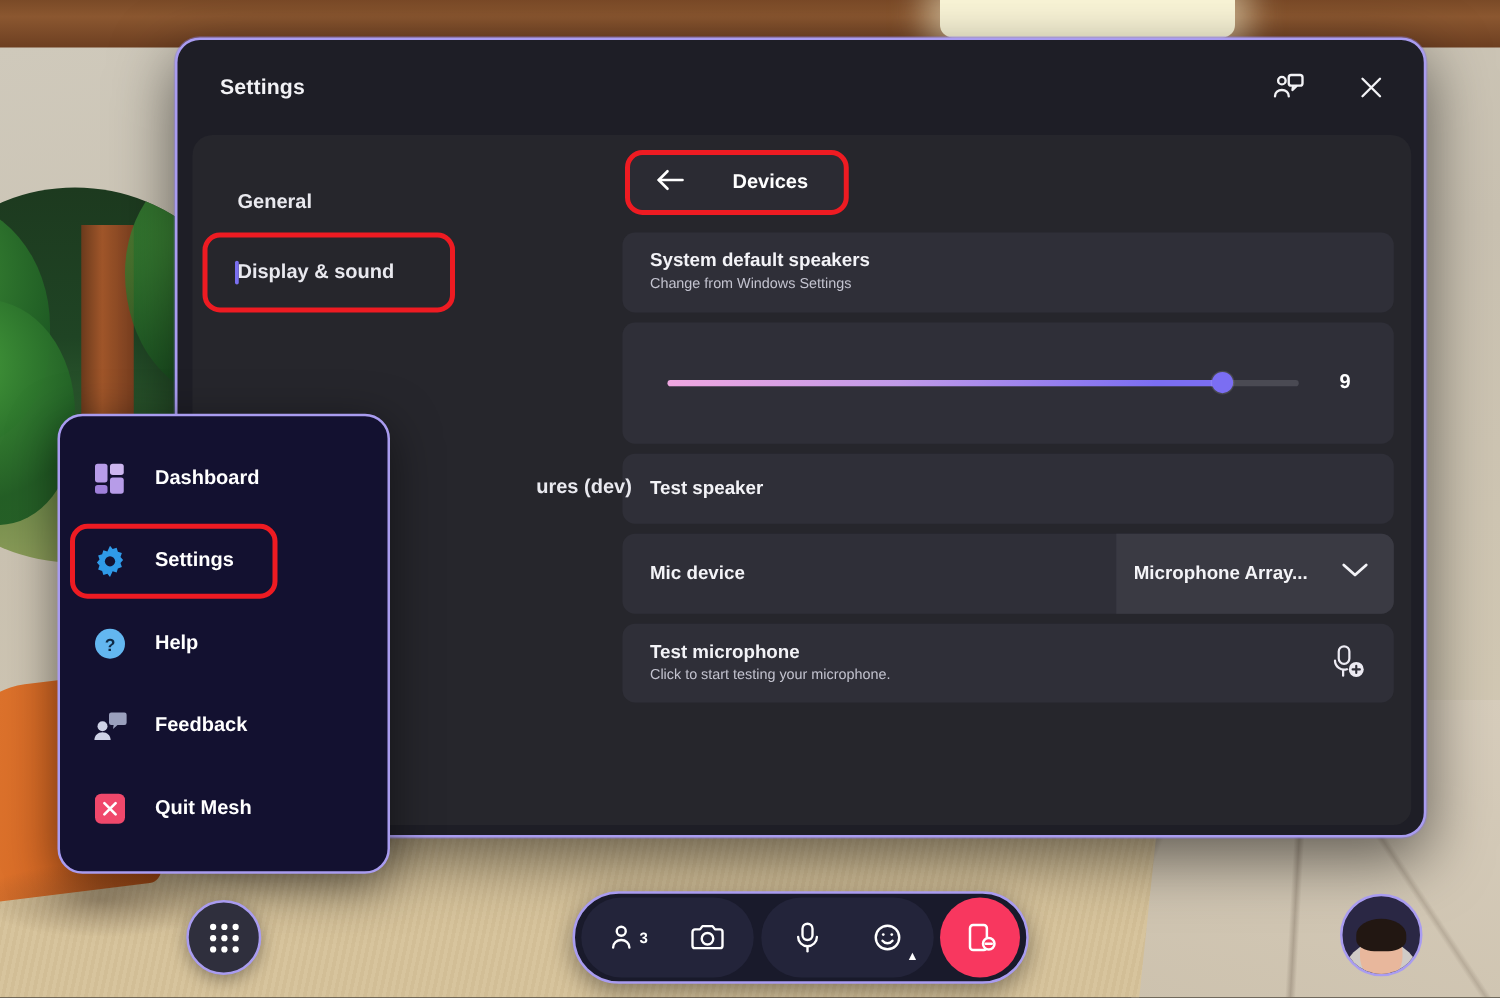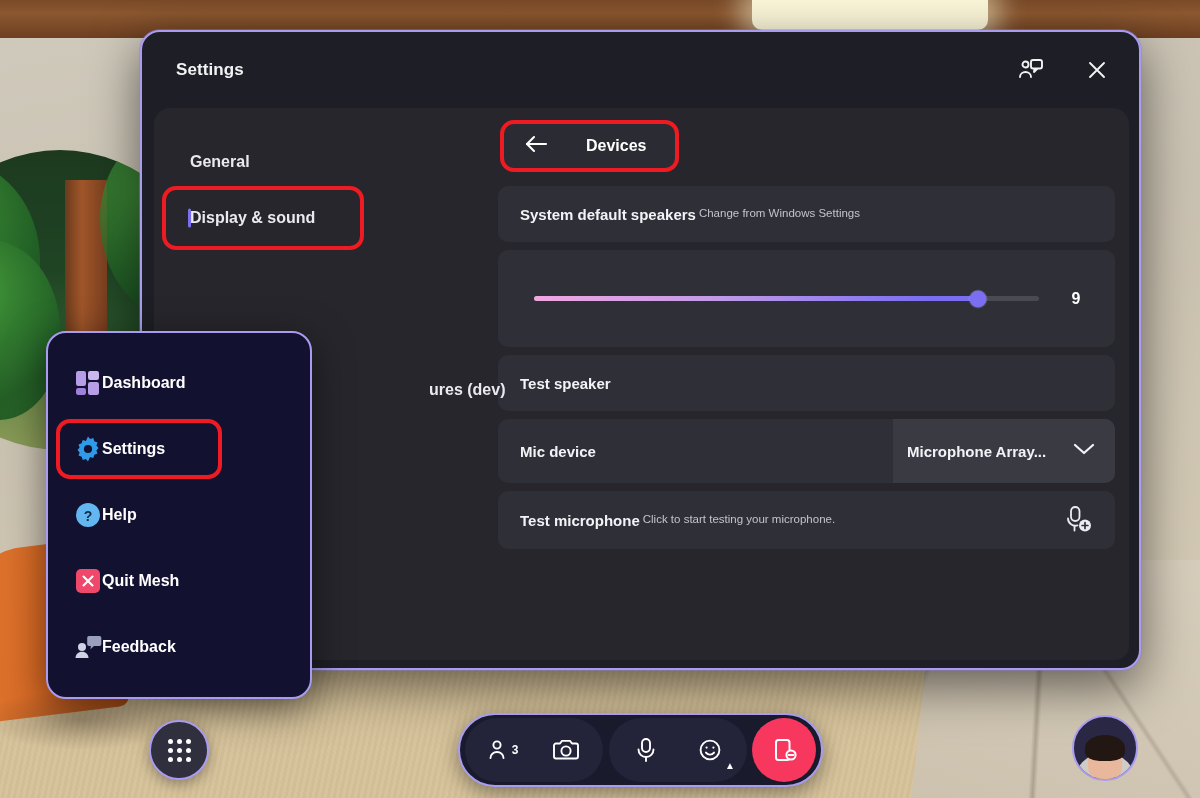--- a/index.html
+++ b/index.html
@@ -137,21 +137,21 @@
     outline: 4px solid #ee1b22; margin: 2px 0 10px 6px;
     cursor: pointer;
   }
   .detail-header-title { font-size: 16px; font-weight: 700; color: #ffffff; }
 
   .row {
     background: #2f2f38; border-radius: 10px;
     padding: 14px 22px; display: flex; align-items: center; min-height: 56px;
     cursor: pointer;
   }
-  .row-main { display: flex; flex-direction: row; gap: 3px; }
+  .row-main { display: flex; flex-direction: column; gap: 3px; }
   .row-title { font-size: 15px; font-weight: 700; color: #f3f3f7; }
   .row-sub { font-size: 11.5px; font-weight: 400; color: #c3c3cf; line-height: 1.35; }
   .row.volume { align-items: center; gap: 0; padding-top: 16px; padding-bottom: 16px; min-height: 97px; }
   .row.volume .row-main { width: 150px; flex: 0 0 150px; }
 
   .slider-wrap { flex: 1; display: flex; align-items: center; padding: 0 20px 0 14px; }
   .slider-track {
     position: relative; flex: 1; height: 5px; background: #4a4a53; border-radius: 3px;
   }
   .slider-fill {
@@ -184,21 +184,21 @@
   
   .ctx-menu {
     position: absolute; left: 46px; top: 331px; width: 266px; height: 368px;
     background: #131130;
     border: 2px solid #a99cf0; border-radius: 20px;
     box-shadow: 0 10px 38px rgba(0,0,0,.5);
     padding: 24px 0;
     display: flex; flex-direction: column; justify-content: space-between;
   }
   .ctx-item {
-    position: relative; display: flex; align-items: center; 
+    position: relative; display: flex; align-items: center; gap: 22px;
     height: 52px; padding-left: 26px; cursor: pointer;
   }
   .ctx-item.hl { outline: 4px solid #ee1b22; border-radius: 10px; margin: 0 92px 0 12px; padding-left: 14px; }
   .ctx-label { font-size: 16px; font-weight: 700; color: #ffffff; }
   .ctx-ico { width: 28px; height: 28px; display: flex; align-items: center; justify-content: center; flex: 0 0 28px; }
 
   
   .app-launcher {
     position: absolute; left: 149px; top: 720px; width: 60px; height: 60px;
     border-radius: 50%; background: #2f2f3d; border: 2.5px solid #a99cf0;
@@ -399,37 +399,37 @@
         <svg width="26" height="26" viewBox="0 0 26 26">
           <circle cx="13" cy="13" r="12" fill="#63b7f0"></circle>
           <text x="13" y="18.5" font-family="Liberation Sans, sans-serif" font-size="14" font-weight="700" fill="#0f2a45" text-anchor="middle">?</text>
         </svg>
       </span>
       <span class="ctx-label">Help</span>
     </div>
 
     <div class="ctx-item">
       <span class="ctx-ico">
-        <svg width="26" height="26" viewBox="0 0 26 26">
-          <rect x="1" y="1" width="24" height="24" rx="5" fill="#f0486b"></rect>
-          <path d="M8.5 8.5 L17.5 17.5 M17.5 8.5 L8.5 17.5" stroke="#fff" stroke-width="2.1" stroke-linecap="round"></path>
-        </svg>
-      </span>
-      <span class="ctx-label">Quit Mesh</span>
-    </div>
-
-    <div class="ctx-item">
-      <span class="ctx-ico">
         <svg width="28" height="26" viewBox="0 0 28 26">
           <circle cx="8" cy="13" r="4" fill="#cfd3e6"></circle>
           <path d="M1.5 24c0-3.6 2.9-6.2 6.5-6.2s6.5 2.6 6.5 6.2z" fill="#cfd3e6"></path>
           <path d="M15 2h10.5a1.8 1.8 0 0 1 1.8 1.8v6.4A1.8 1.8 0 0 1 25.5 12H20l-3.6 3.2.5-3.2H15a1.8 1.8 0 0 1-1.8-1.8V3.8A1.8 1.8 0 0 1 15 2z" fill="#9aa0bd"></path>
         </svg>
       </span>
       <span class="ctx-label">Feedback</span>
+    </div>
+
+    <div class="ctx-item">
+      <span class="ctx-ico">
+        <svg width="26" height="26" viewBox="0 0 26 26">
+          <rect x="1" y="1" width="24" height="24" rx="5" fill="#f0486b"></rect>
+          <path d="M8.5 8.5 L17.5 17.5 M17.5 8.5 L8.5 17.5" stroke="#fff" stroke-width="2.1" stroke-linecap="round"></path>
+        </svg>
+      </span>
+      <span class="ctx-label">Quit Mesh</span>
     </div>
   </div>
 
   <div class="app-launcher">
     <span class="dot-grid">
       <i></i>
         <i></i>
         <i></i>
         <i></i>
         <i></i>

